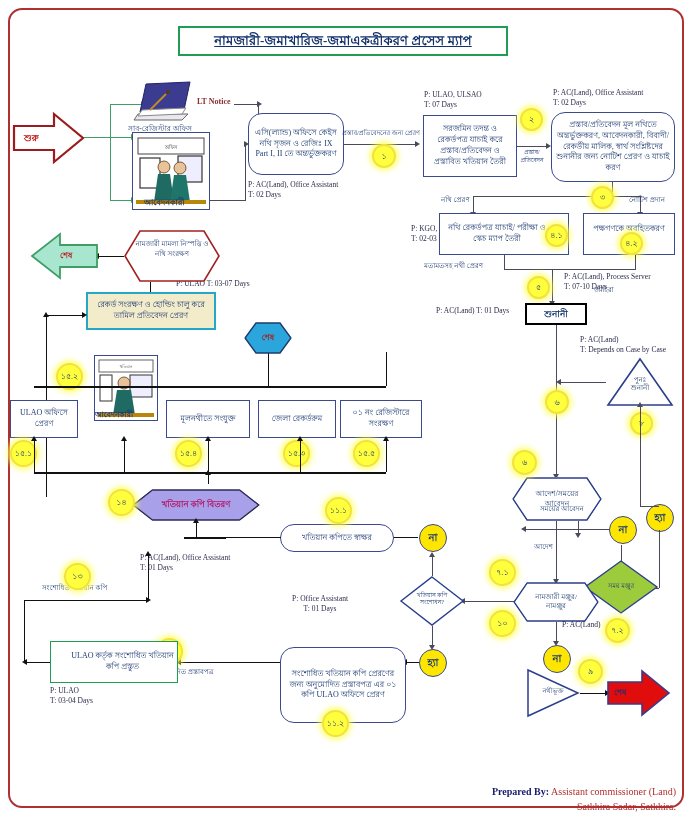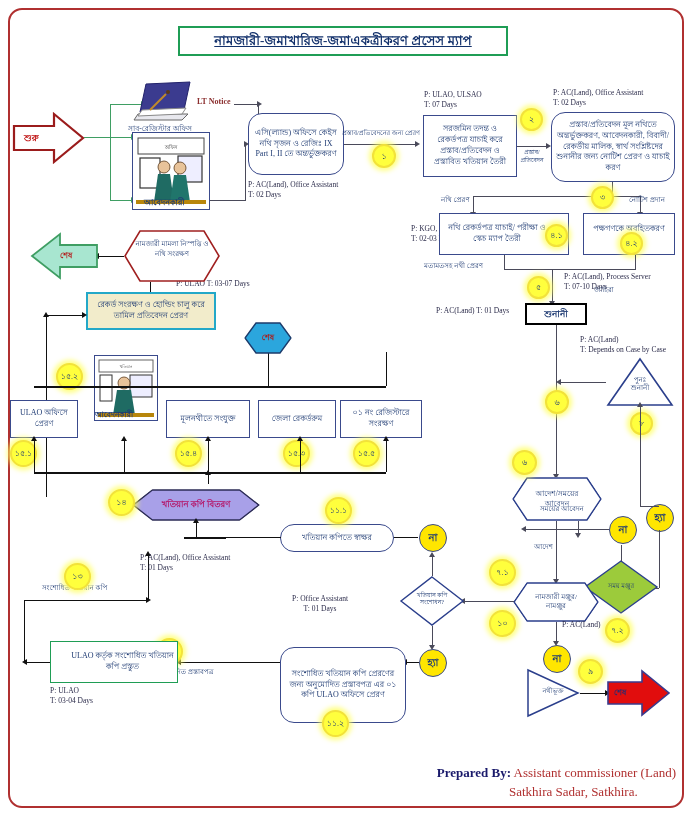--- a/index.html
+++ b/index.html
@@ -41,21 +41,21 @@
   .step{position:absolute;border-radius:50%;background:#ffff3d;border:2px solid #f2e23a;
         box-shadow:0 0 5px 3px rgba(255,255,90,.75);display:flex;align-items:center;justify-content:center;
         font-size:8px;color:#1f3b73;}
   .yn{position:absolute;border-radius:50%;background:#ffe600;border:1.4px solid #3a4a8c;
       display:flex;align-items:center;justify-content:center;font-size:10px;color:#1f3b73;font-weight:bold;}
   
   .hexa{position:absolute;display:flex;align-items:center;justify-content:center;text-align:center;font-size:8px;
         line-height:1.3;clip-path:polygon(16% 0,84% 0,100% 50%,84% 100%,16% 100%,0 50%);}
   .fat-arrow{position:absolute;display:flex;align-items:center;justify-content:center;font-size:9px;font-weight:bold;}
   .pic{position:absolute;box-sizing:border-box;}
-  .prep{position:absolute;right:24px;bottom:28px;text-align:center;font-size:13px;color:#b03030;line-height:1.45;}
+  .prep{position:absolute;right:24px;bottom:16px;text-align:right;font-size:10px;color:#b03030;line-height:1.45;}
   .prep b{color:#1a1a6b;}
   .prep .l2{display:block;padding-left:34px;}
   svg{display:block;overflow:visible;}
 </style>
 </head>
 <body>
 
 <div id="page">
   <div id="frame"></div>
 

